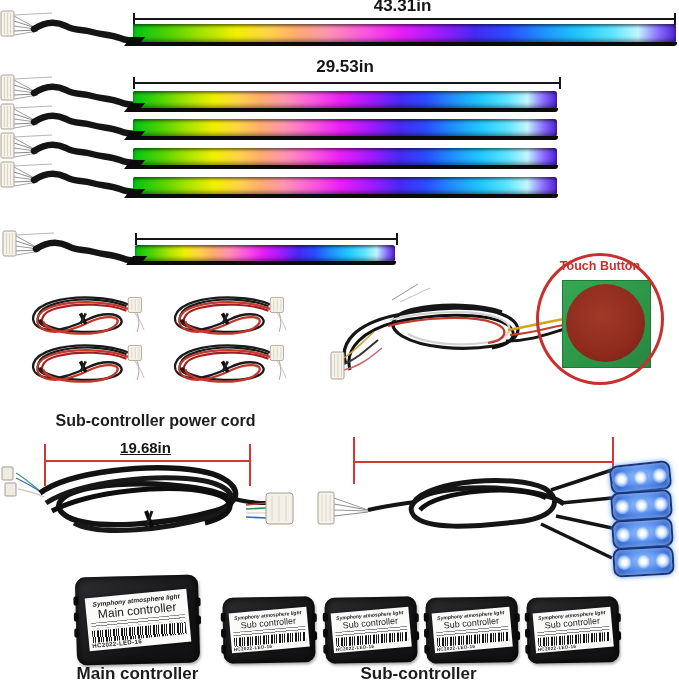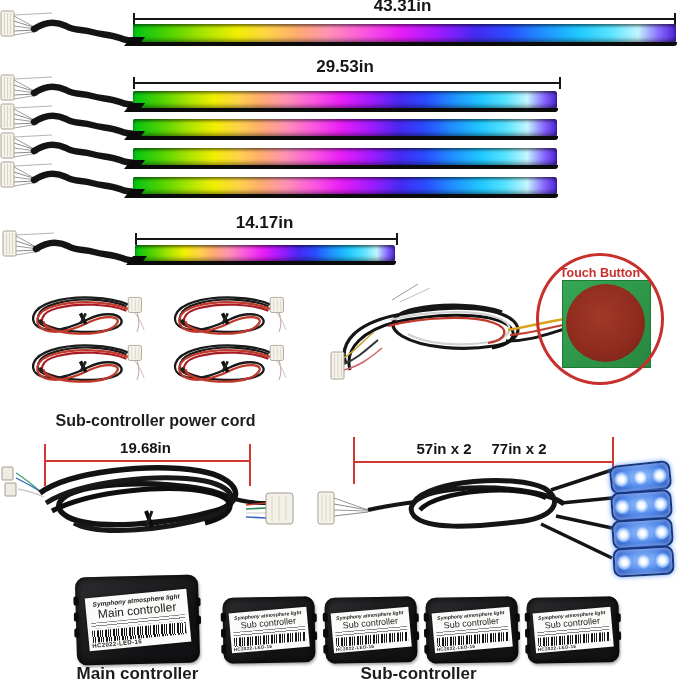--- a/index.html
+++ b/index.html
@@ -28,21 +28,21 @@
     box-shadow:inset 0 3px 3px -1px rgba(0,0,0,.55), inset 0 -4px 4px -1px rgba(0,0,0,.45);}
   .strip::after{content:'';position:absolute;left:-3px;right:-1px;bottom:-3px;height:4px;background:#0b0b0b;border-radius:0 0 3px 2px;}
   .strip::before{content:'';position:absolute;left:-9px;bottom:-3px;width:14px;height:9px;background:#0b0b0b;transform:skewX(-38deg);transform-origin:bottom;}
 
   
   .caption{position:absolute;font-weight:bold;color:#1d1d1d;text-align:center;font-size:16px;line-height:18px;}
   .caption.big{font-size:17px;}
 
   
   .t-ellipse{position:absolute;left:536px;top:253px;width:122px;height:126px;border:3px solid #c8302e;border-radius:50%;z-index:6;}
-  .t-text{position:absolute;left:536px;top:266px;width:128px;text-align:center;font-size:12.5px;font-weight:bold;color:#c8302e;z-index:7;}
+  .t-text{position:absolute;left:536px;top:259px;width:128px;text-align:center;font-size:12.5px;font-weight:bold;color:#c8302e;z-index:7;}
   .t-green{position:absolute;left:562px;top:280px;width:87px;height:86px;background:linear-gradient(135deg,#36a854,#27873f);border:1px solid #1d7a36;z-index:4;}
   .t-btn{position:absolute;left:566px;top:284px;width:79px;height:78px;border-radius:50%;
          background:radial-gradient(circle at 45% 40%, #a03a28, #8e2b1d 60%, #6d1f14);z-index:5;}
 
   
   .ledmod{position:absolute;width:57px;height:25px;border-radius:8px;z-index:3;
     background:radial-gradient(ellipse at 50% 45%, #9cc6ff 0%, #4f86e8 55%, #1e46a8 100%);
     border:2px solid #16377f;display:flex;align-items:center;justify-content:space-around;
     box-shadow:0 0 5px rgba(90,150,255,.9), inset 0 0 4px rgba(255,255,255,.6);}
   .led{width:15px;height:15px;border-radius:50%;
@@ -184,21 +184,20 @@
   <svg class="abs" style="left:0;top:130px;" width="138" height="38" viewBox="0 0 138 38">
       <use href="#lead"></use>
     </svg>
   <div class="strip" style="left:133px;top:148px;width:424px;height:18px;"></div>
 
   <svg class="abs" style="left:0;top:159px;" width="138" height="38" viewBox="0 0 138 38">
       <use href="#lead"></use>
     </svg>
   <div class="strip" style="left:133px;top:177px;width:424px;height:18px;"></div>
 
-  <div class="mlabel" style="left:135px;top:214px;width:259px;">14.17in</div>
   <div class="measure" style="left:135px;top:233px;width:259px;height:12px;--ly:5px;"></div>
   <svg class="abs" style="left:2px;top:228px;" width="138" height="38" viewBox="0 0 138 38">
       <use href="#lead"></use>
     </svg>
   <div class="strip" style="left:135px;top:245px;width:260px;height:17px;"></div>
 
   <svg class="abs" style="left:14px;top:293px;" width="140" height="46" viewBox="0 0 140 52">
       <use href="#cord"></use>
     </svg>
   <svg class="abs" style="left:156px;top:293px;" width="140" height="46" viewBox="0 0 140 52">
@@ -213,30 +212,26 @@
   <div class="caption" style="left:8px;top:387px;width:295px;margin-top:25px;">Sub-controller power cord</div>
 
   <svg class="abs" style="left:330px;top:278px;" width="235" height="112" viewBox="0 0 235 112">
       <use href="#hostcord"></use>
     </svg>
   <div class="t-green"></div>
   <div class="t-btn"></div>
   <div class="t-ellipse"></div>
   <div class="t-text">Touch Button</div>
 
-  <div class="mlabel sm" style="left:44px;top:440px;width:203px;">19.68in</div>
+  <div class="mlabel sm" style="left:44px;top:440px;width:203px;text-decoration:underline;">19.68in</div>
   <div class="measure red" style="left:44px;top:444px;width:203px;height:42px;--ly:16px;"></div>
   <svg class="abs" style="left:0;top:453px;" width="335" height="115" viewBox="0 0 335 115">
       <use href="#maincable"></use>
     </svg>
 
-  <div class="mlabel sm split" style="left:353px;top:441px;width:257px;">
-    <span>57in x 2</span>
-    <span>77in x 2</span>
-  </div>
   <div class="measure red" style="left:353px;top:437px;width:257px;height:47px;--ly:24px;"></div>
   <svg class="abs" style="left:316px;top:458px;" width="300" height="120" viewBox="0 0 300 120">
       <use href="#ledcable"></use>
     </svg>
 
   <div class="ledmod" style="left:610px;top:463px;transform:rotate(-6deg);">
       <span class="led"></span>
       <span class="led"></span>
       <span class="led"></span>
     </div>

